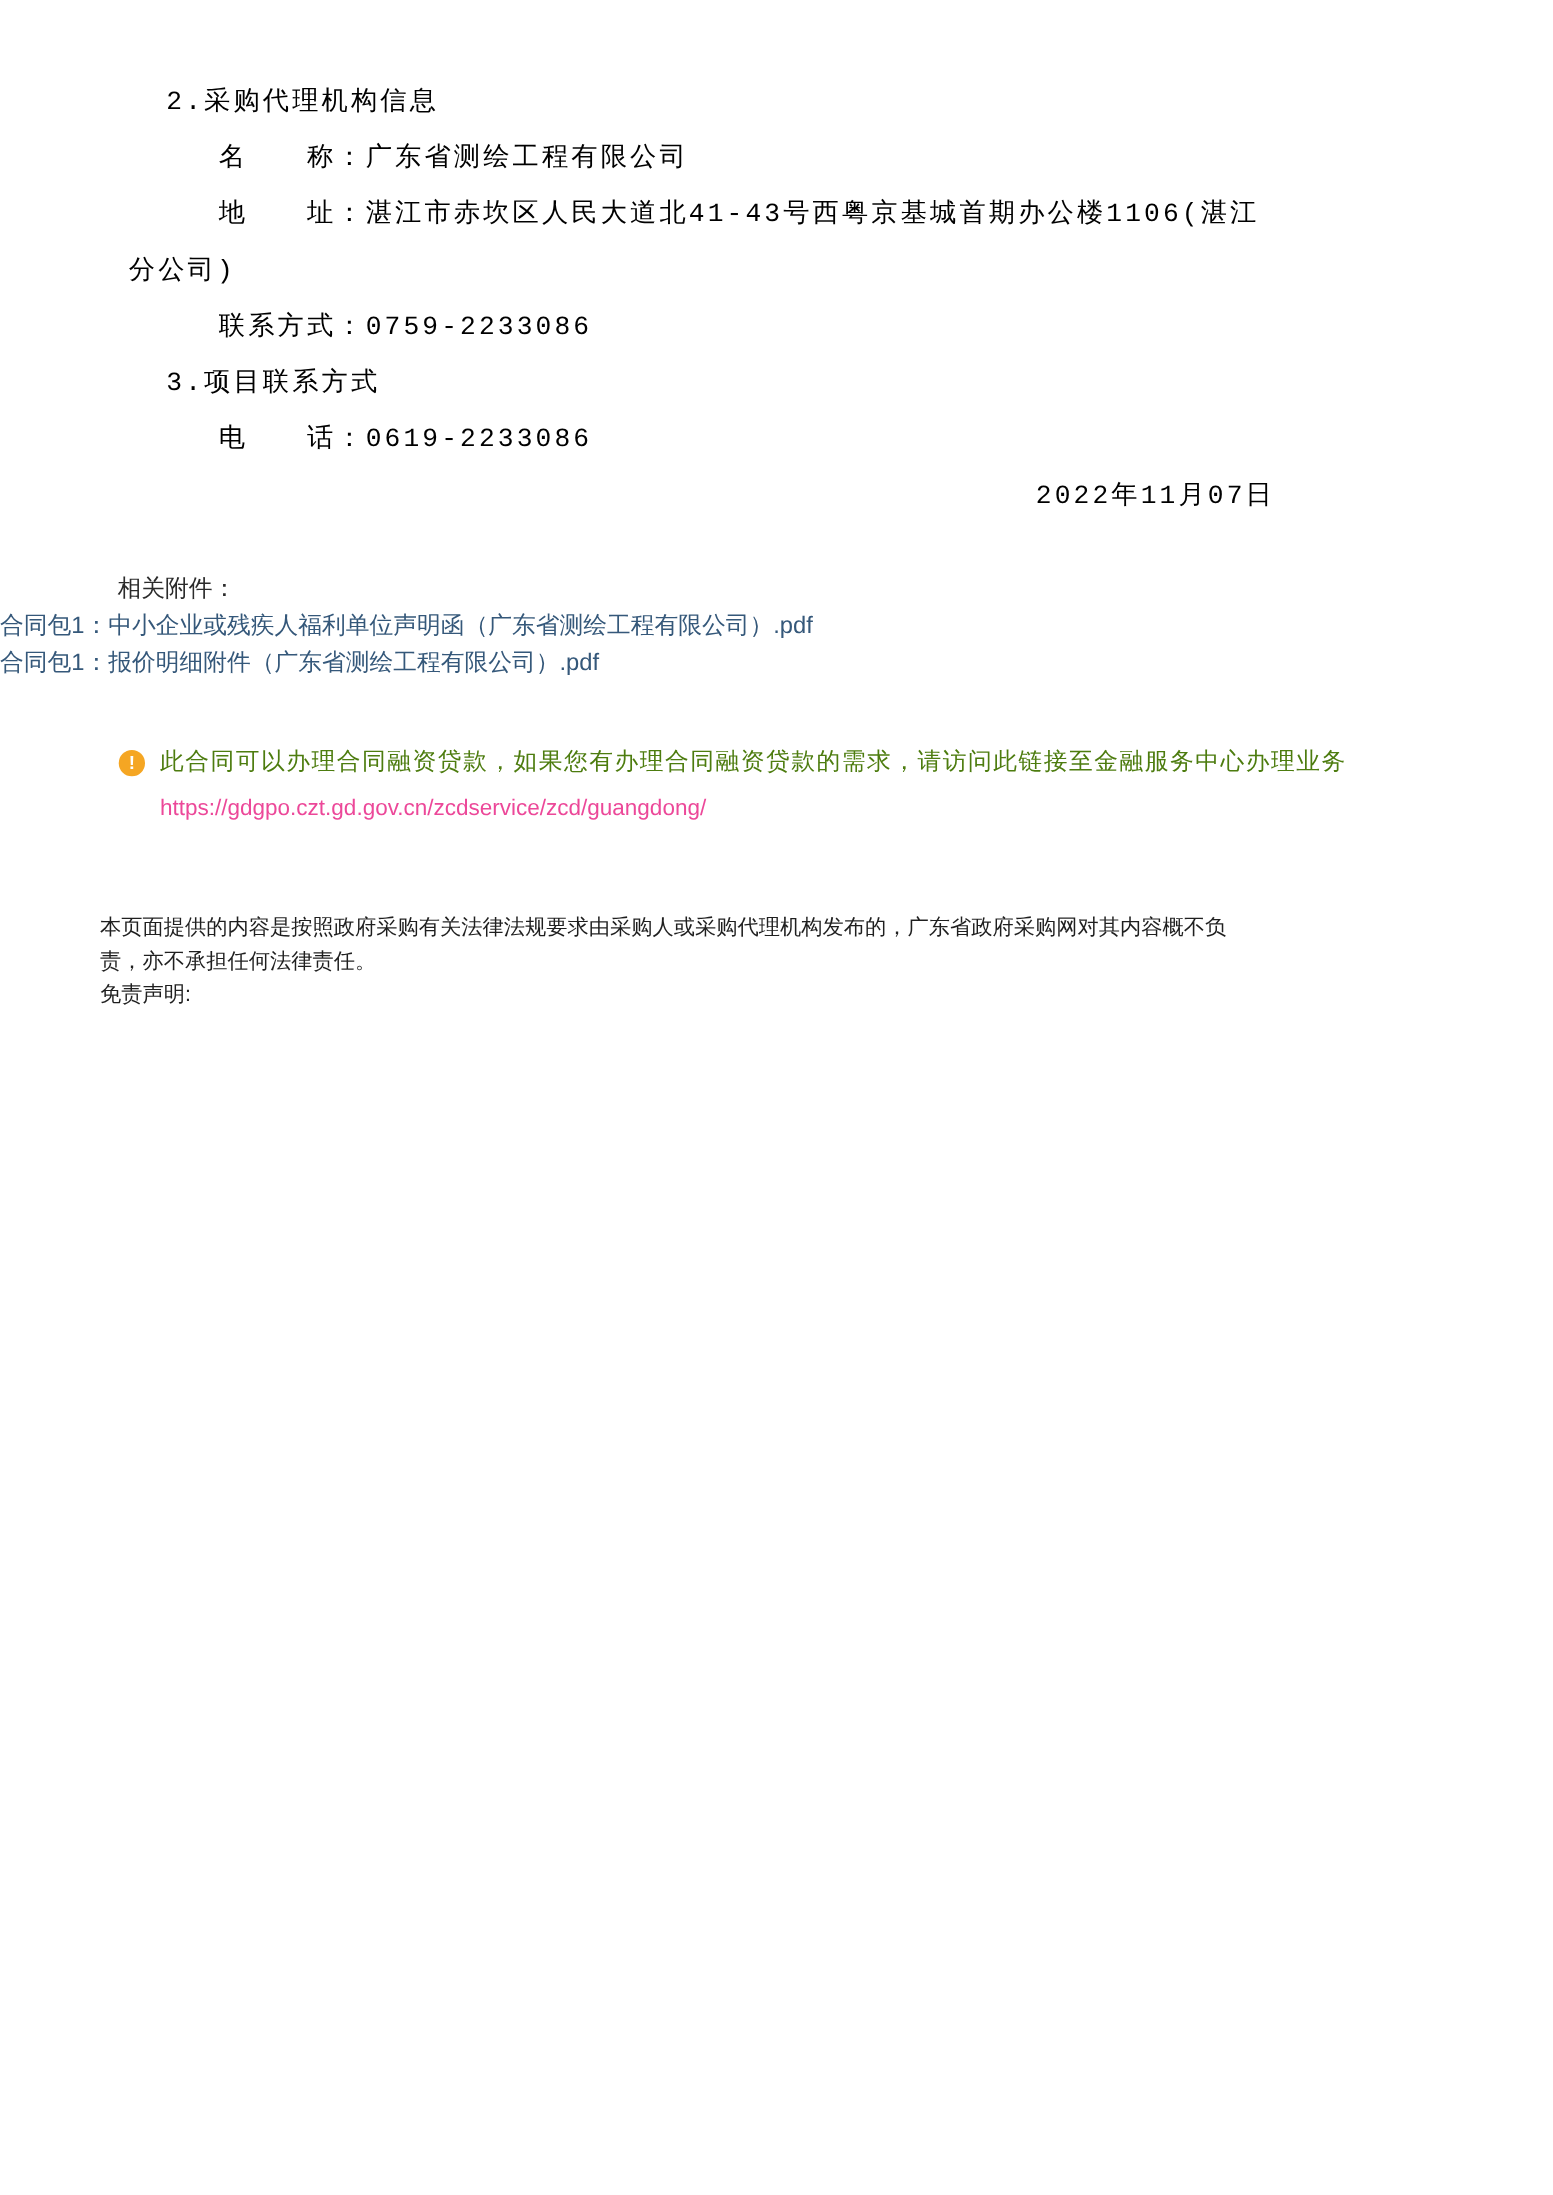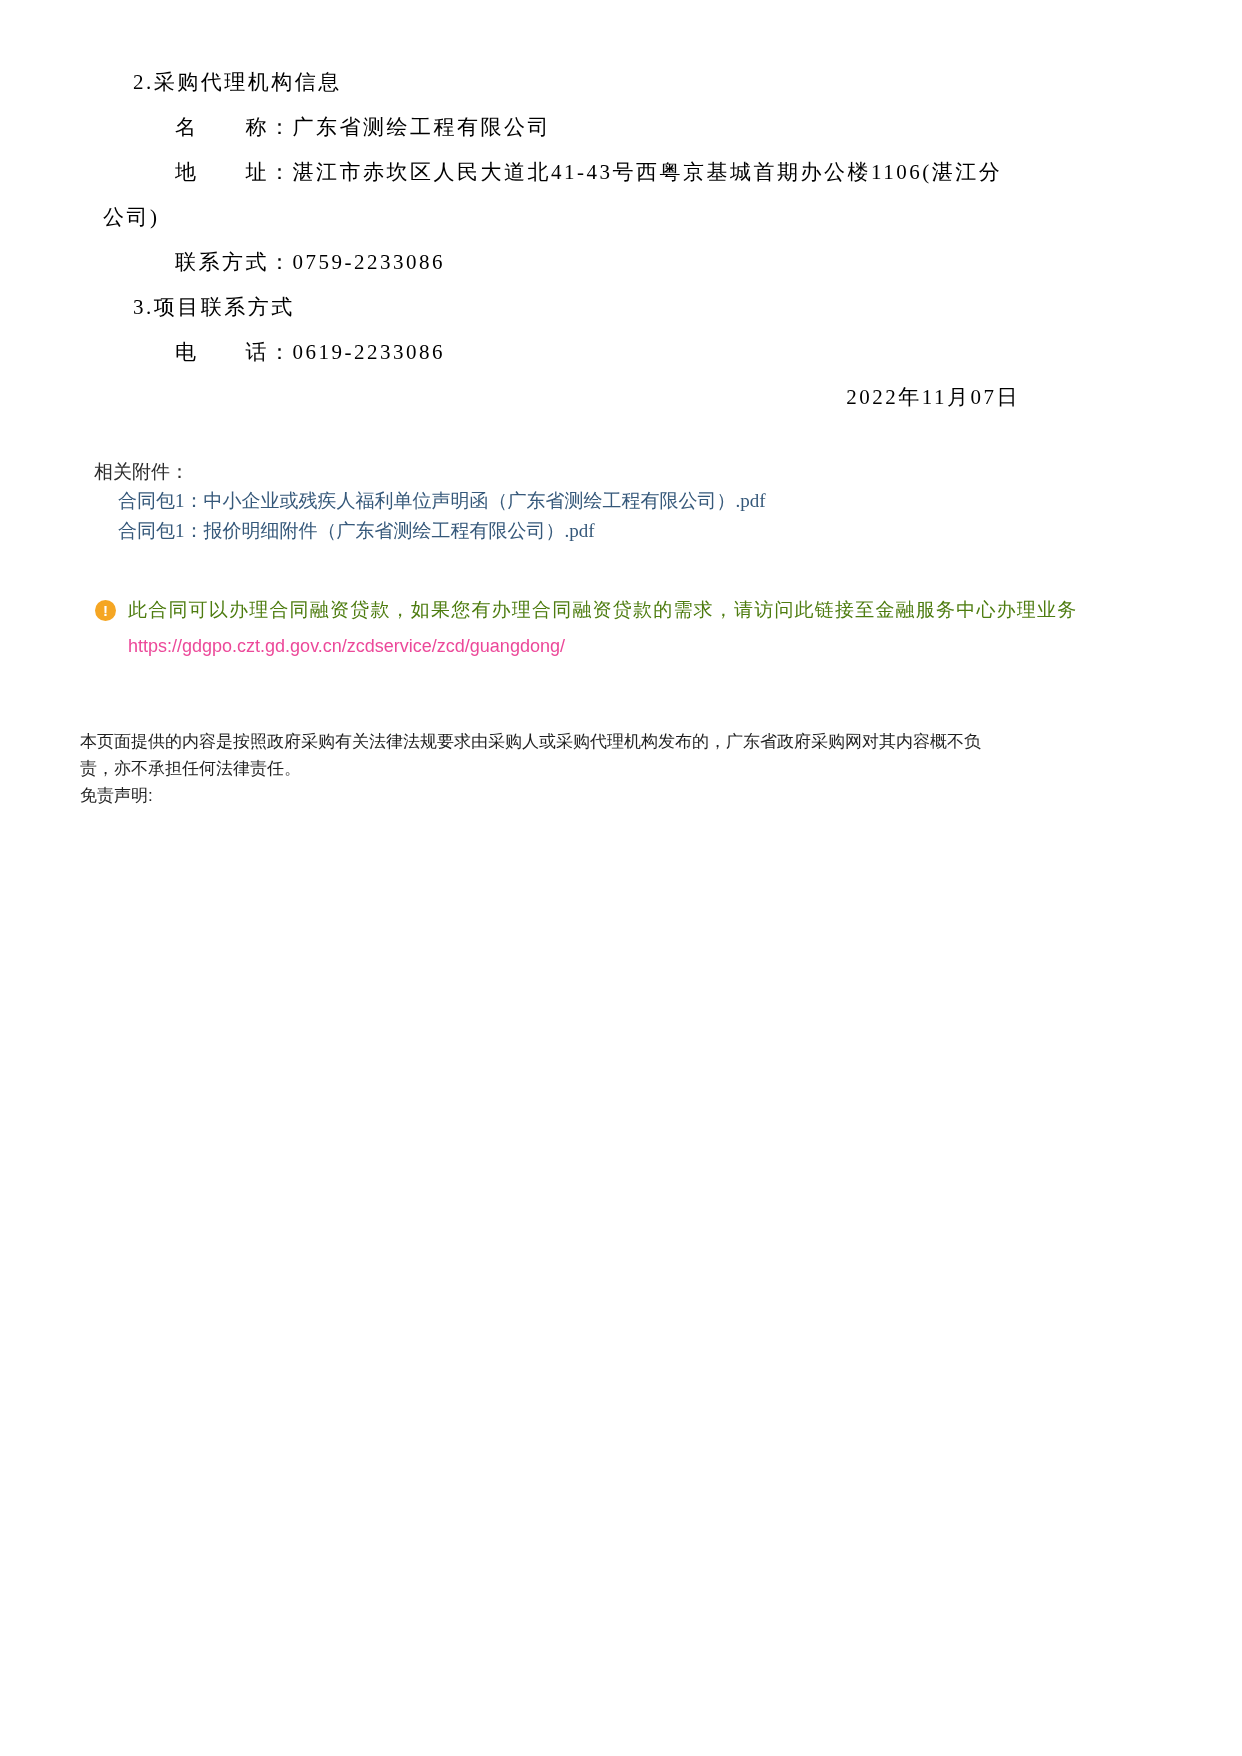--- a/index.html
+++ b/index.html
@@ -15,38 +15,37 @@
   }
   
   .doc-serif {
     padding: 60px 222px 0 103px;
     font-family: "Liberation Serif", "DejaVu Serif", serif;
     font-size: 21px;
     line-height: 45px;
     letter-spacing: 2.5px;
     color: #000000;
   }
-  .doc-serif p { margin: 0; }
+  .doc-serif p { margin: 0; font-family: Liberation Mono, monospace; }
   .p-heading { text-indent: 30px; }
   .p-detail  { text-indent: 72px; }
   .p-right   { text-align: right; }
 
   
   .attachments {
     margin-top: 38px;
-    font-family: Liberation Serif, serif;
+    font-family: Liberation Sans, sans-serif;
   }
   .attachments-label {
     padding-left: 94px;
     font-size: 19px;
     line-height: 28px;
     color: #2b2b2b;
   }
   .attachments-list {
-    padding-left: 118px;
   }
   .attachment-link {
     display: block;
     font-size: 19px;
     line-height: 30px;
     color: #35587a;
     text-decoration: none;
     cursor: pointer;
   }
 

